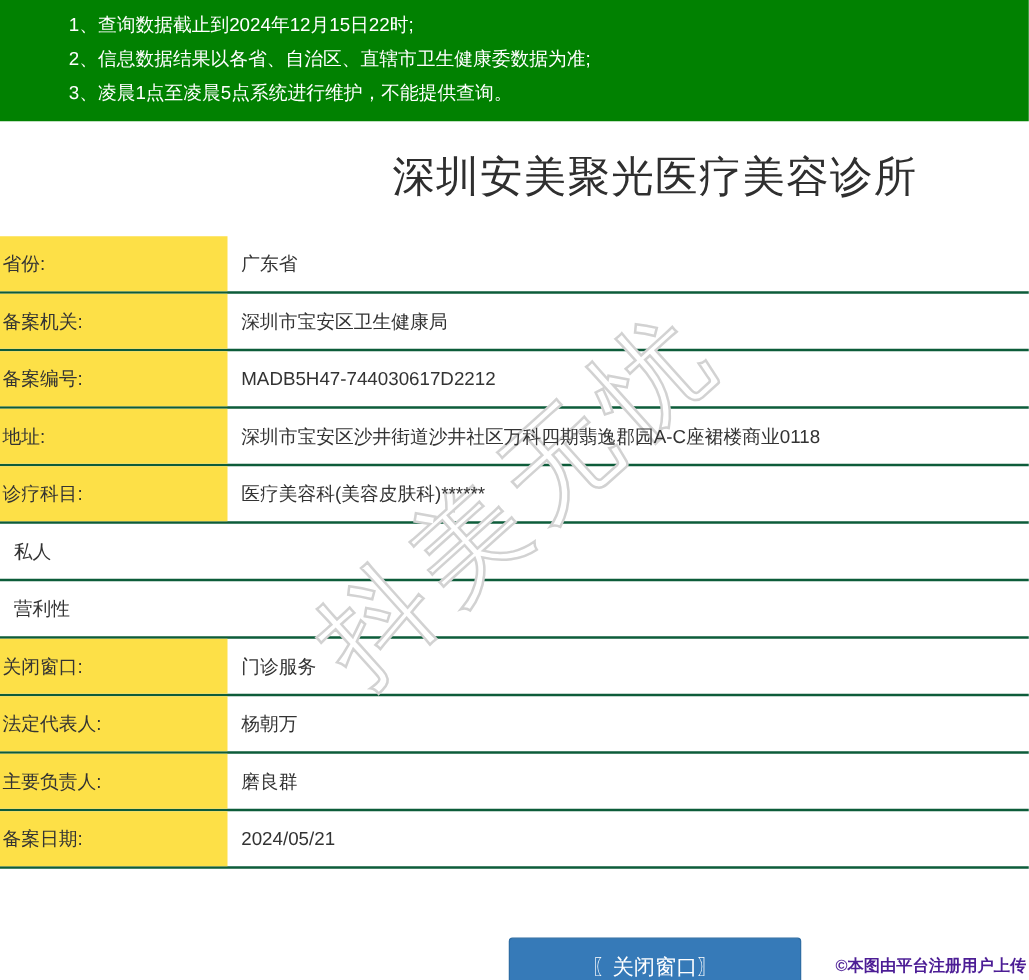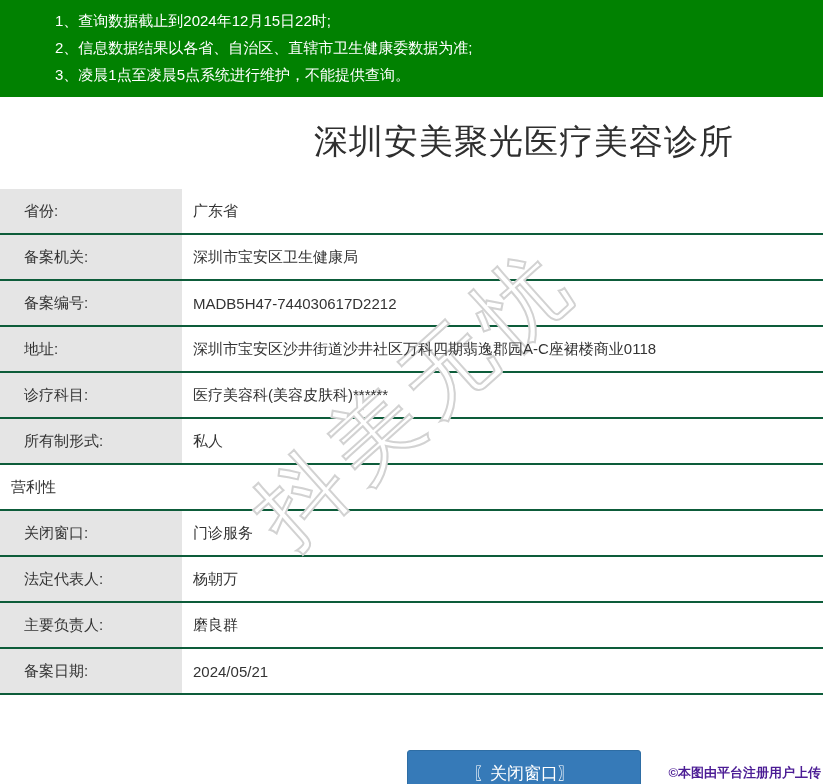--- a/index.html
+++ b/index.html
@@ -49,22 +49,22 @@
     width: 1048px;
   }
   .info-row {
     display: flex;
     height: 46px;
     border-bottom: 2px solid #0d5c3a;
     align-items: stretch;
   }
   .info-label {
     width: 182px;
-    background: #e5e5e5;
-    padding-left: 24px;
+    background: #fde047;
+    padding-left: 2px;
     display: flex;
     align-items: center;
     font-size: 15px;
   }
   .info-value {
     flex: 1;
     padding-left: 11px;
     display: flex;
     align-items: center;
     font-size: 15px;
@@ -180,23 +180,20 @@
     </div>
     <div class="info-row">
       <div class="info-label">
           <span>诊疗科目:</span>
         </div>
       <div class="info-value">
           <span>医疗美容科(美容皮肤科)******</span>
         </div>
     </div>
     <div class="info-row">
-      <div class="info-label">
-          <span>所有制形式:</span>
-        </div>
       <div class="info-value">
           <span>私人</span>
         </div>
     </div>
     <div class="info-row">
       <div class="info-value">
           <span>营利性</span>
         </div>
     </div>
     <div class="info-row">

